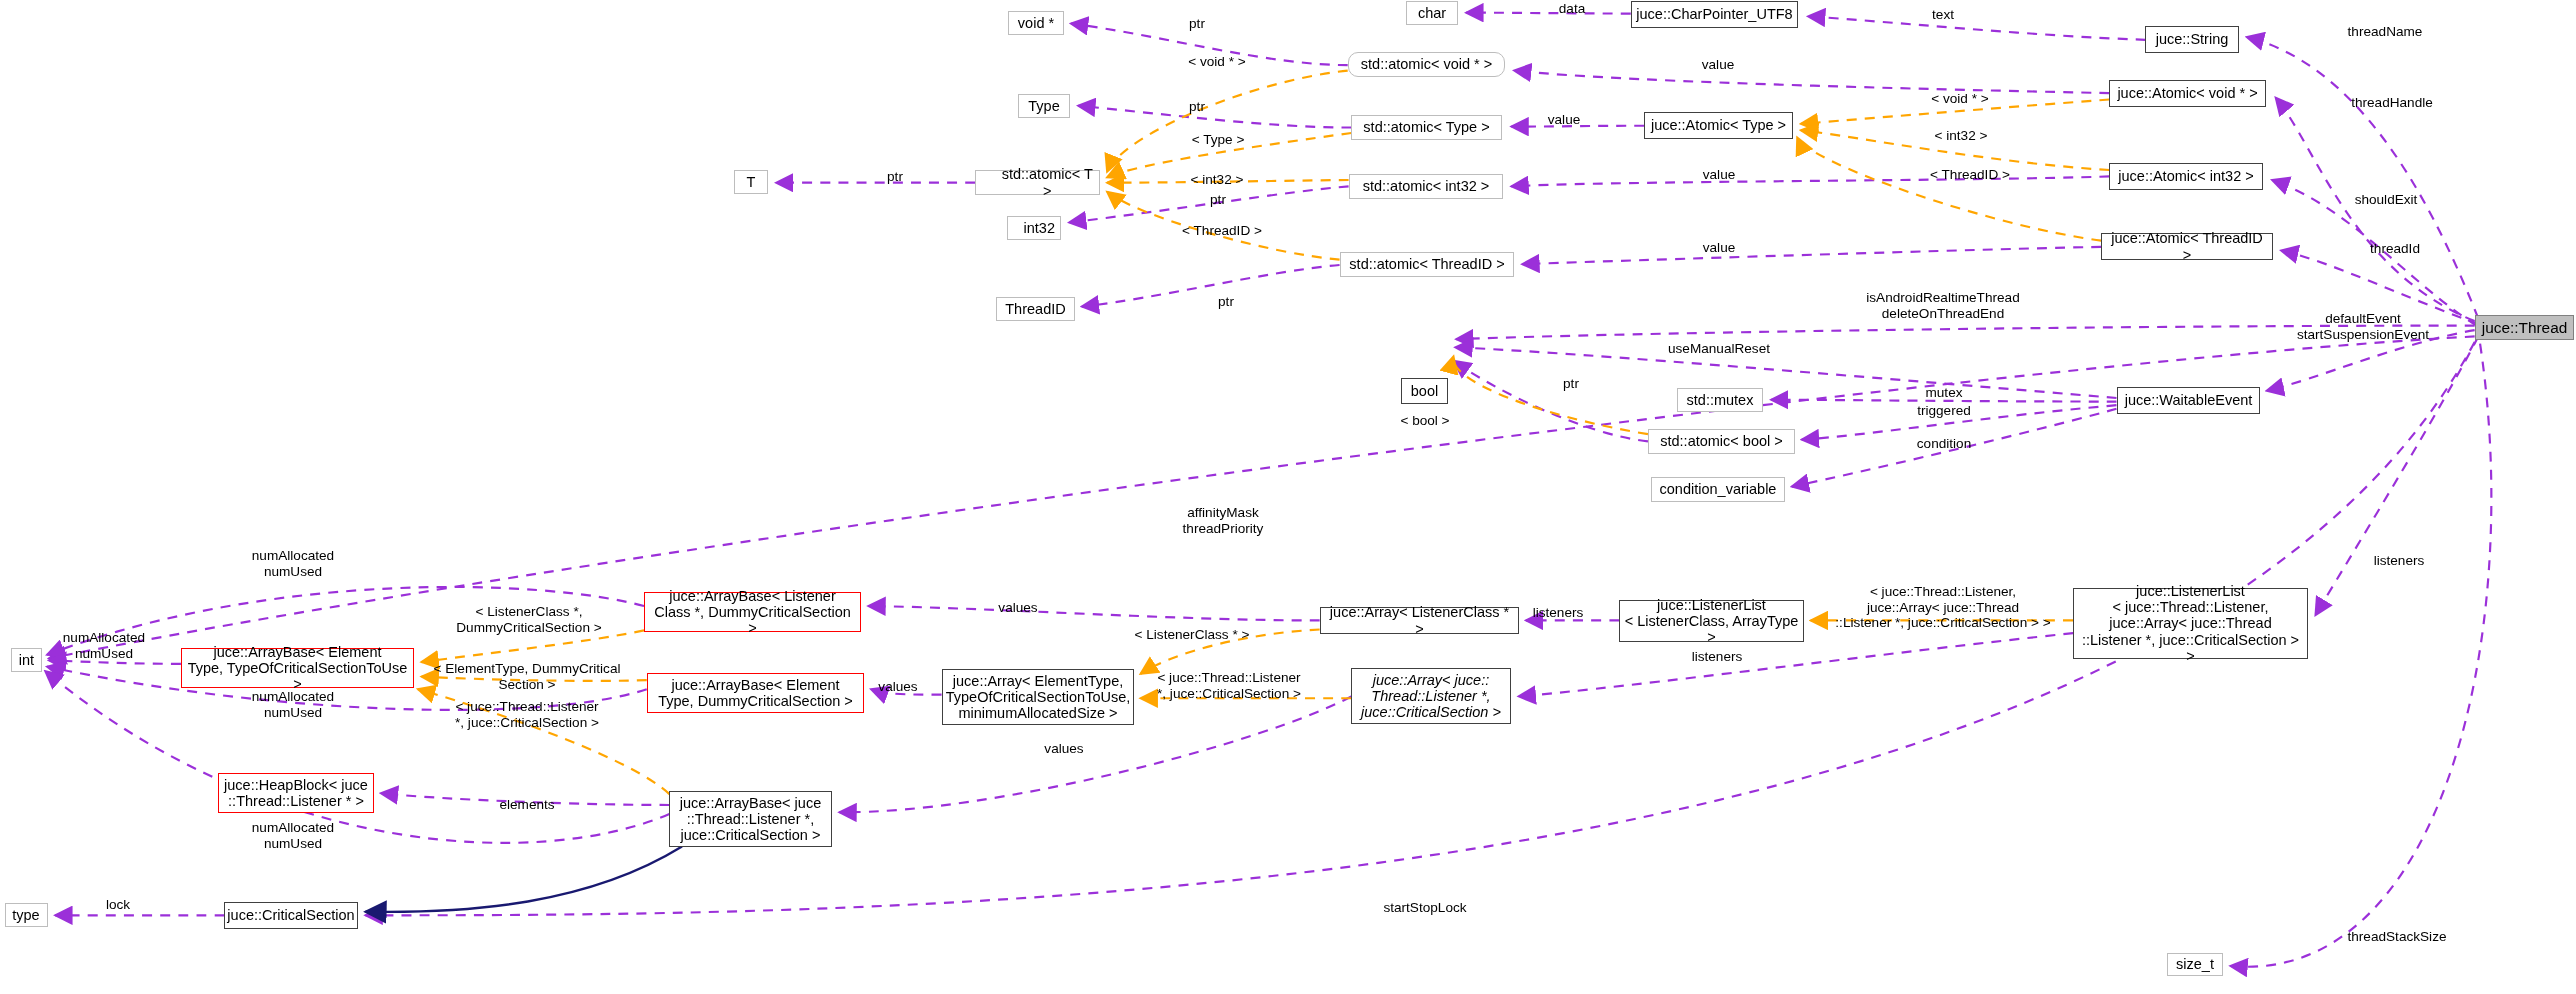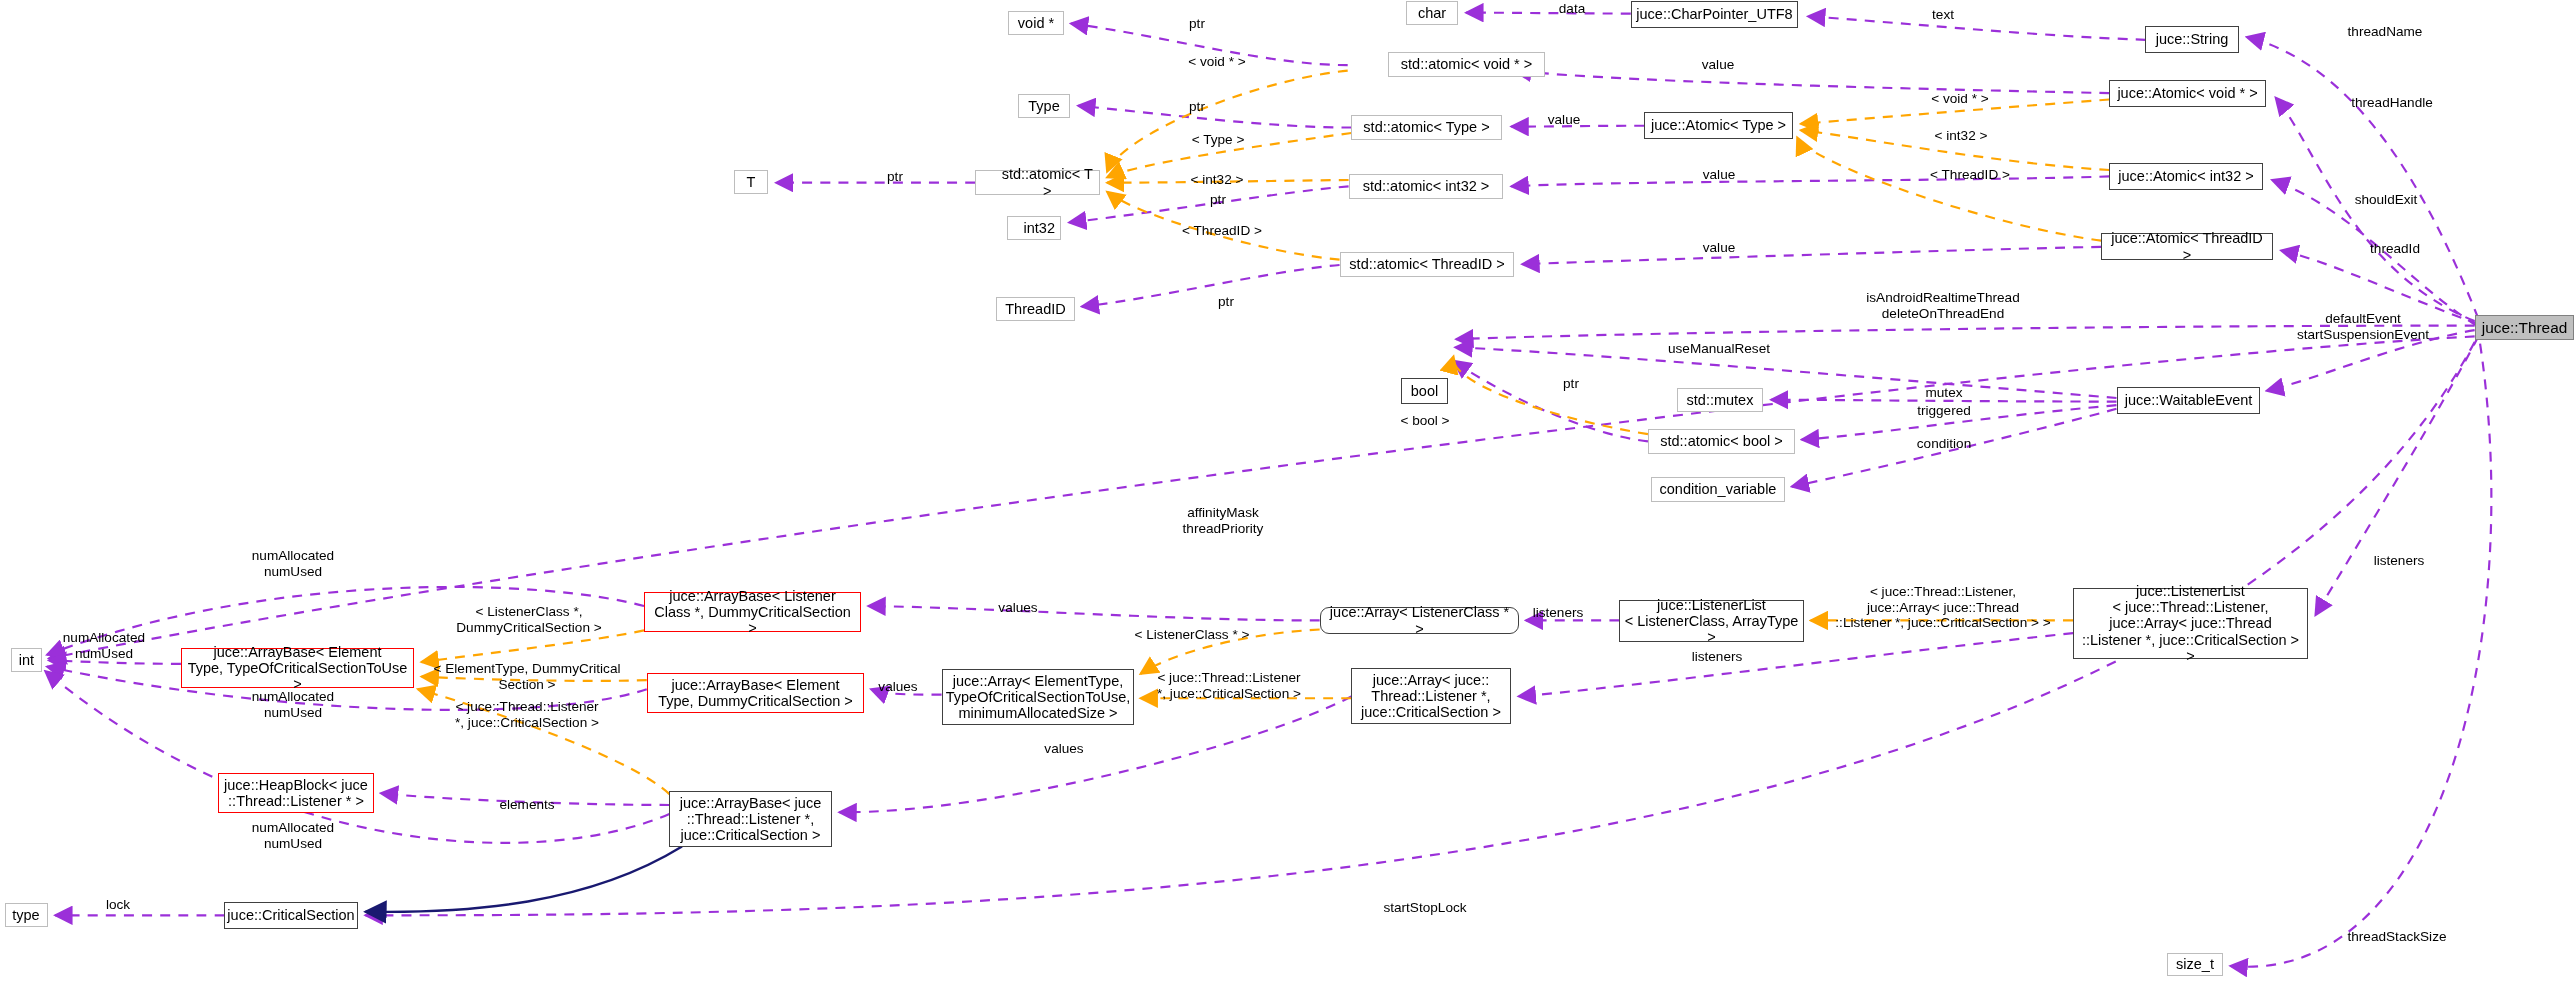--- a/index.html
+++ b/index.html
@@ -117,57 +117,57 @@
     </g>
 
     <g fill="none" stroke="#191970" stroke-width="2.6" marker-end="url(#ah-inh)">
       <path d="M754,936 C650,1000 520,1010 404,1008"></path>
     </g>
   </svg>
 <div class="node n-plain" style="left: 1008px; top: 11px; width: 56px; height: 24.4px;">void *</div>
     <div class="node n-plain" style="left: 1406px; top: 0.9px; width: 52px; height: 24.4px;">char</div>
     <div class="node n-class" style="left: 1631px; top: 0.9px; width: 167px; height: 27px;">juce::CharPointer_UTF8</div>
     <div class="node n-class" style="left: 2145px; top: 26px; width: 94px; height: 27px;">juce::String</div>
-    <div class="node n-plain" style="left: 1388px; top: 52px; width: 157px; height: 25px;">std::atomic&lt; void * &gt;</div>
+    <div class="node n-plain" style="left: 1348px; top: 52px; width: 157px; height: 25px; border-radius: 10px;">std::atomic&lt; void * &gt;</div>
     <div class="node n-class" style="left: 2109px; top: 80px; width: 157px; height: 27px;">juce::Atomic&lt; void * &gt;</div>
     <div class="node n-plain" style="left: 1018px; top: 94px; width: 52px; height: 24.4px;">Type</div>
     <div class="node n-plain" style="left: 1351px; top: 115px; width: 151px; height: 25px;">std::atomic&lt; Type &gt;</div>
     <div class="node n-class" style="left: 1644px; top: 112px; width: 149px; height: 27px;">juce::Atomic&lt; Type &gt;</div>
     <div class="node n-plain" style="left: 734px; top: 170px; width: 34px; height: 24.4px;">T</div>
     <div class="node n-plain" style="left: 975px; top: 170px; width: 125px; height: 25px; padding-left: 24px;">std::atomic&lt; T &gt;</div>
     <div class="node n-plain" style="left: 1349px; top: 174px; width: 154px; height: 25px;">std::atomic&lt; int32 &gt;</div>
     <div class="node n-class" style="left: 2109px; top: 163px; width: 154px; height: 27px;">juce::Atomic&lt; int32 &gt;</div>
     <div class="node n-plain" style="left: 1007px; top: 216px; width: 54px; height: 24.4px; padding-left: 15px;">int32</div>
     <div class="node n-plain" style="left: 1340px; top: 252px; width: 174px; height: 25px;">std::atomic&lt; ThreadID &gt;</div>
     <div class="node n-class" style="left: 2101px; top: 233px; width: 172px; height: 27px;">juce::Atomic&lt; ThreadID &gt;</div>
     <div class="node n-plain" style="left: 996px; top: 297px; width: 79px; height: 24.4px;">ThreadID</div>
     <div class="node n-root" style="left: 2475px; top: 315px; width: 99px; height: 25px;">juce::Thread</div>
     <div class="node n-class" style="left: 1401px; top: 330px; width: 47px; height: 26px; margin-top: 48px;">bool</div>
     <div class="node n-plain" style="left: 1677px; top: 388px; width: 86px; height: 24.4px;">std::mutex</div>
     <div class="node n-class" style="left: 2117px; top: 387px; width: 143px; height: 27px;">juce::WaitableEvent</div>
     <div class="node n-plain" style="left: 1648px; top: 429px; width: 147px; height: 25px;">std::atomic&lt; bool &gt;</div>
     <div class="node n-plain" style="left: 1651px; top: 477px; width: 134px; height: 25px;">condition_variable</div>
     <div class="node n-red" style="left: 644px; top: 592px; width: 217px; height: 40px;">juce::ArrayBase&lt; Listener
 Class *, DummyCriticalSection &gt;</div>
-    <div class="node n-class" style="left: 1320px; top: 607px; width: 199px; height: 27px; border-radius: 9px;">juce::Array&lt; ListenerClass * &gt;</div>
+    <div class="node n-class" style="left: 1320px; top: 607px; width: 199px; height: 27px;">juce::Array&lt; ListenerClass * &gt;</div>
     <div class="node n-class" style="left: 1619px; top: 600px; width: 185px; height: 42px;">juce::ListenerList
 &lt; ListenerClass, ArrayType &gt;</div>
     <div class="node n-class" style="left: 2073px; top: 588px; width: 235px; height: 71px;">juce::ListenerList
 &lt; juce::Thread::Listener,
  juce::Array&lt; juce::Thread
 ::Listener *, juce::CriticalSection &gt; &gt;</div>
     <div class="node n-plain" style="left: 11px; top: 648px; width: 31px; height: 24.4px;">int</div>
     <div class="node n-red" style="left: 181px; top: 648px; width: 233px; height: 40px;">juce::ArrayBase&lt; Element
 Type, TypeOfCriticalSectionToUse &gt;</div>
     <div class="node n-red" style="left: 647px; top: 673px; width: 217px; height: 40px;">juce::ArrayBase&lt; Element
 Type, DummyCriticalSection &gt;</div>
     <div class="node n-class" style="left: 942px; top: 669px; width: 192px; height: 56px;">juce::Array&lt; ElementType,
 TypeOfCriticalSectionToUse,
 minimumAllocatedSize &gt;</div>
-    <div class="node n-class" style="left: 1351px; top: 668px; width: 160px; height: 56px;">juce::Array&lt; juce::
+    <div class="node n-class" style="left: 1351px; top: 668px; width: 160px; height: 56px; font-style: italic;">juce::Array&lt; juce::
 Thread::Listener *,
 juce::CriticalSection &gt;</div>
     <div class="node n-red" style="left: 218px; top: 773px; width: 156px; height: 40px;">juce::HeapBlock&lt; juce
 ::Thread::Listener * &gt;</div>
     <div class="node n-class" style="left: 669px; top: 791px; width: 163px; height: 56px;">juce::ArrayBase&lt; juce
 ::Thread::Listener *,
  juce::CriticalSection &gt;</div>
     <div class="node n-plain" style="left: 4.5px; top: 903px; width: 43px; height: 24.4px;">type</div>
     <div class="node n-class" style="left: 224px; top: 902px; width: 134px; height: 27px;">juce::CriticalSection</div>
     <div class="node n-plain" style="left: 2167px; top: 953px; width: 56px; height: 22.6px;">size_t</div>

